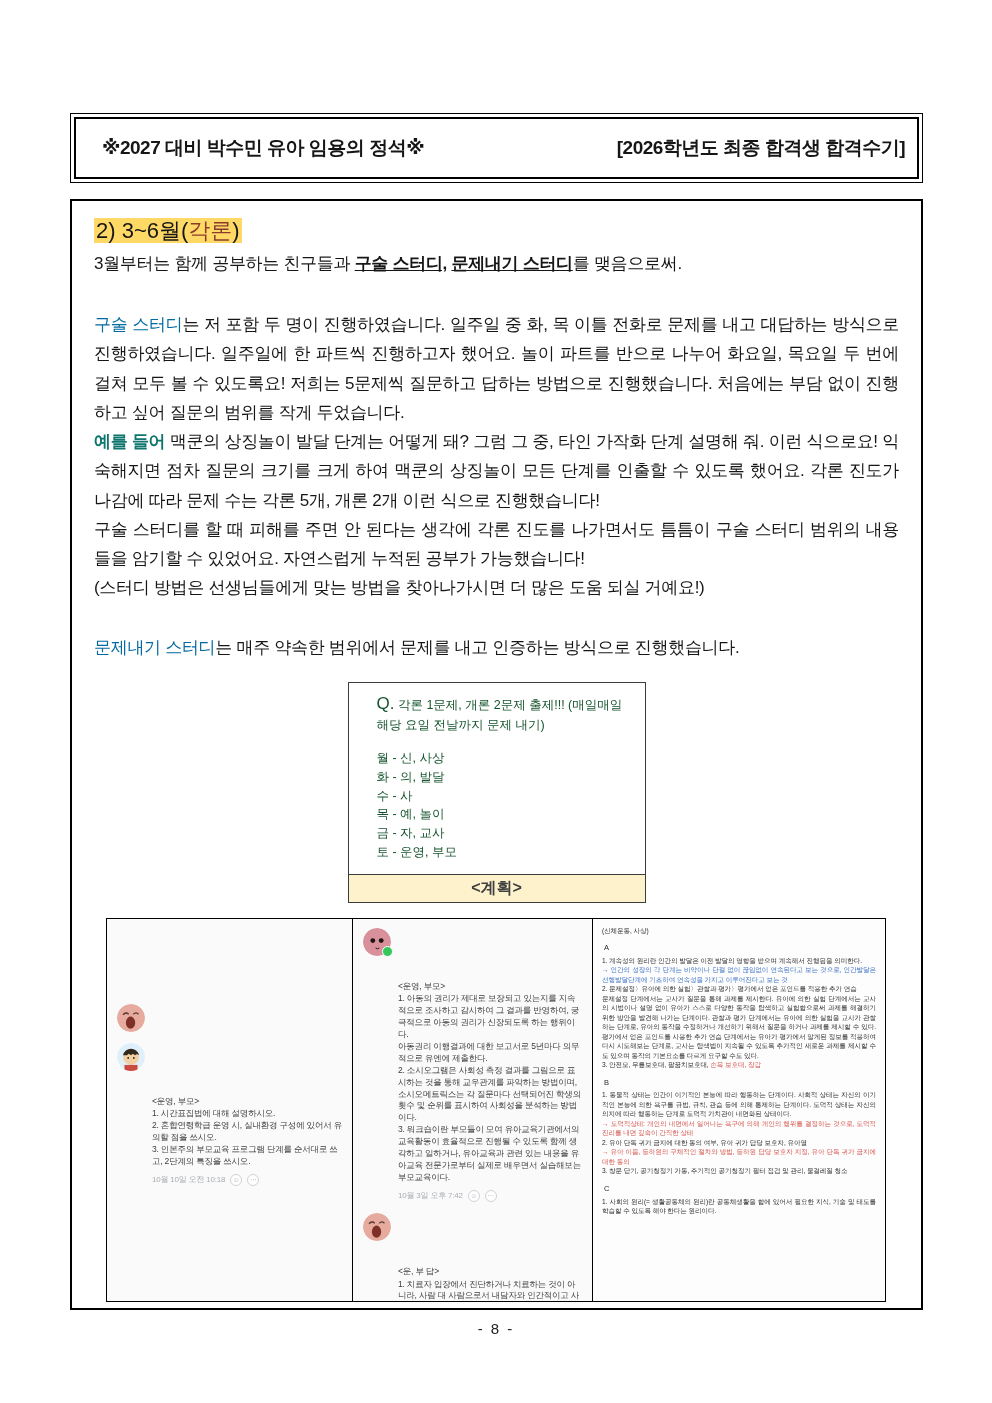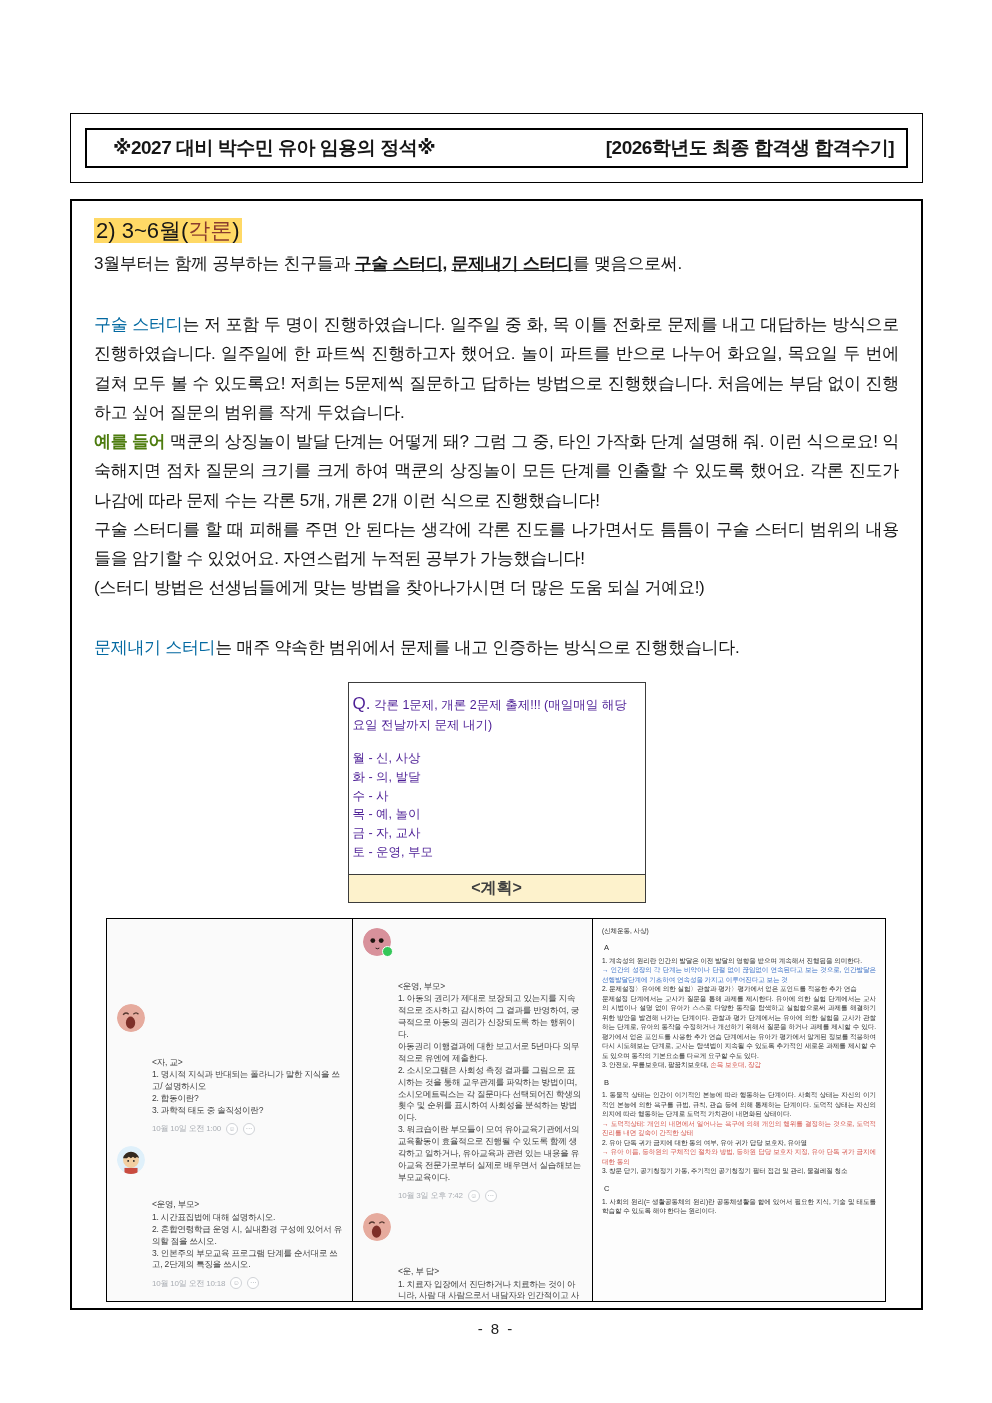--- a/index.html
+++ b/index.html
@@ -3,45 +3,45 @@
 <meta charset="utf-8">
 <style>
   html,body{margin:0;padding:0;}
   body{
     width:992px;height:1403px;position:relative;background:#ffffff;
     font-family:"Liberation Sans","DejaVu Sans",sans-serif;color:#161616;
   }
   
   .header-box{
     position:absolute;left:70px;top:113px;width:853px;height:70px;
-    border:1px solid #000;padding:14px;box-sizing:border-box;background:#fff;
+    border:1px solid #000;padding:3px;box-sizing:border-box;background:#fff;
   }
   .header-inner{
     border:2px solid #000;height:100%;box-sizing:border-box;
     display:flex;align-items:center;justify-content:space-between;
     padding:0 12px 0 26px;font-weight:bold;font-size:19px;letter-spacing:-0.5px;
   }
   
   .main-box{
     position:absolute;left:70px;top:199px;width:853px;height:1111px;
     border:2px solid #000;box-sizing:border-box;padding:15px 22px;overflow:hidden;
   }
   .p{font-size:17px;line-height:1.72;text-align:justify;letter-spacing:-0.3px;}
   .sec-heading{font-size:22px;font-weight:normal;}
   .hl{background:#ffd966;padding:0 2px;}
   .hl .em-brown{color:#8a3c2e;}
   .intro{margin-top:3px;}
   .em-u{font-weight:bold;text-decoration:underline;}
   .blk1{margin-top:32px;}
   .lead-red{color:#0369a1;}
-  .lead-green{color:#4d7c0f;font-weight:bold;}
+  .lead-green{color:#0f766e;font-weight:bold;}
   .blk2{margin-top:30px;}
   
   .plan-box{width:298px;margin:20px auto 0;border:1px solid #3c3c3c;background:#fff;box-sizing:border-box;}
-  .plan-content{padding:8px 4px 12px;font-size:12.5px;line-height:1.5;color:#4c1d95;}
+  .plan-content{padding:8px 16px 12px;font-size:12.5px;line-height:1.5;color:#14532d;margin-left:12px;}
   .plan-q{margin:0 0 14px;}
   .plan-q::first-letter{font-size:17px;}
   .plan-line{white-space:pre;}
   .plan-caption{border-top:1px solid #3c3c3c;background:#fdf2cc;text-align:center;font-weight:bold;font-size:16px;padding:3px 0;color:#404040;}
   
   .gallery{margin:15px 0 0 12px;width:780px;height:384px;border:1px solid #000;display:flex;box-sizing:border-box;background:#fff;}
   .gcol{display:flex;flex-direction:column;box-sizing:border-box;min-width:0;}
   .gcol + .gcol{border-left:1px solid #000;}
   .gcol-1{width:245px;}
   .gcol-2{width:240px;}
@@ -117,31 +117,20 @@
       <div class="gcol-content">
           <div class="msg">
             <span class="avatar">
               <svg viewBox="0 0 30 30">
                 <circle cx="15" cy="15" r="15" fill="#e6ab9e"></circle>
                 <path d="M6.5 11.5q3-3.5 6-.5" stroke="#54372f" stroke-width="1.4" fill="none"></path>
                 <path d="M17.5 11q3-3 5.5 0" stroke="#54372f" stroke-width="1.4" fill="none"></path>
                 <ellipse cx="14.5" cy="20" rx="5" ry="6.5" fill="#7e2f28"></ellipse>
               </svg>
             </span>
-            <div class="msg-body">
-              <div class="msg-head">&lt;자, 교&gt;</div>
-              <div>1. 명시적 지식과 반대되는 폴라니가 말한 지식을 쓰고/ 설명하시오</div>
-              <div>2. 합동이란?</div>
-              <div>3. 과학적 태도 중 솔직성이란?</div>
-              <div class="msg-time">
-                <span>10월 10일 오전 1:00</span>
-                <span class="react">☺</span>
-                <span class="react">···</span>
-              </div>
-            </div>
           </div>
           <div class="msg">
             <span class="avatar">
               <svg viewBox="0 0 30 30">
                 <circle cx="15" cy="15" r="15" fill="#dff0fa"></circle>
                 <circle cx="15" cy="15" r="8.5" fill="#f2cfa2"></circle>
                 <path d="M6.5 13a8.7 8.7 0 0 1 17 0l-2.1-1.2-2.1 1.4-2.2-1.6-2.2 1.6-2.2-1.6-2.1 1.6z" fill="#33291f"></path>
                 <circle cx="12" cy="16" r="1" fill="#222"></circle>
                 <circle cx="18" cy="16" r="1" fill="#222"></circle>
                 <rect x="8" y="23.5" width="14" height="6.5" fill="#c94b3f"></rect>

